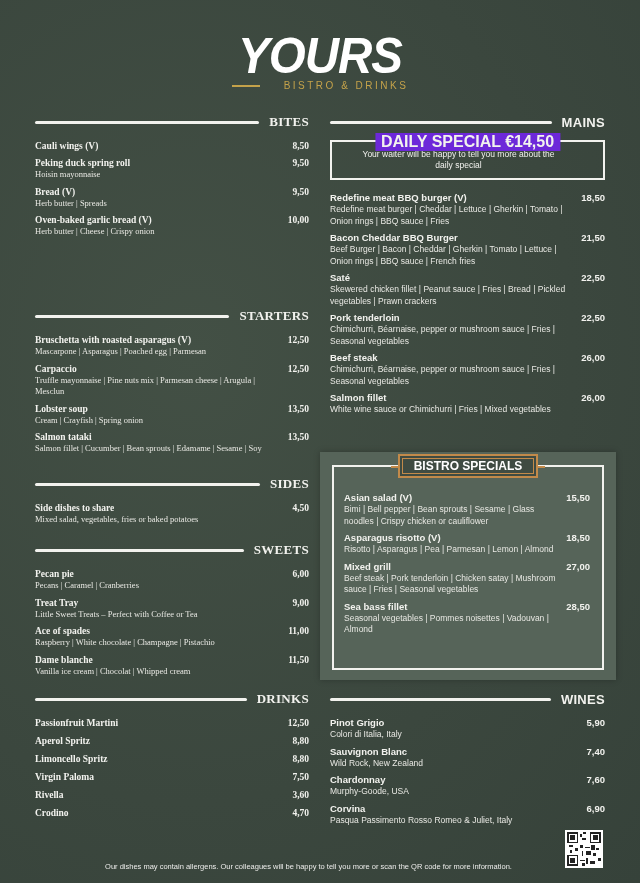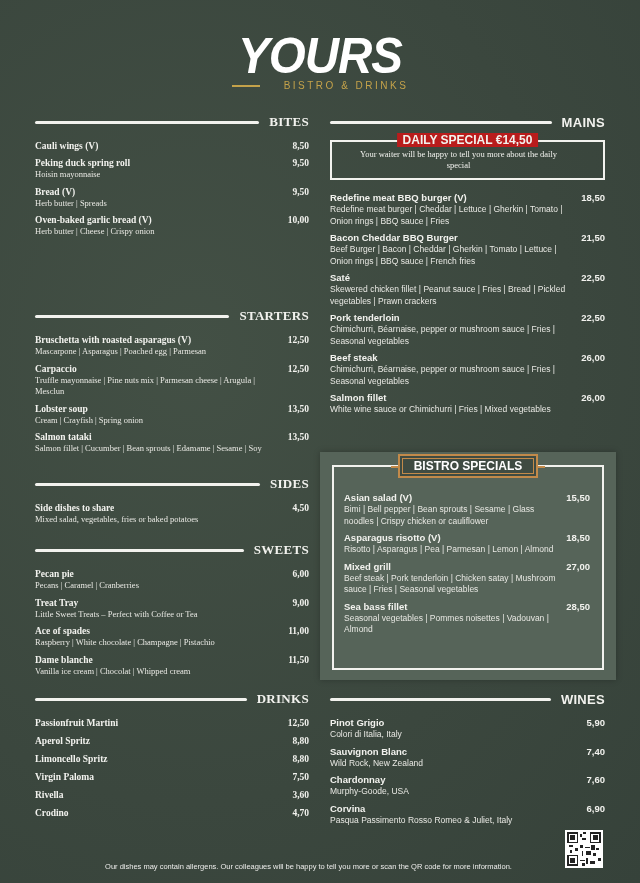--- a/index.html
+++ b/index.html
@@ -42,21 +42,21 @@
   .item-desc { font-size: 8.5px; line-height: 11.5px; color: #e8e8e3; }
   .item-price { font-weight: bold; font-size: 9.5px; line-height: 12px; text-align: right; white-space: nowrap; }
   .drink .item { margin-bottom: 6px; }
 
   .daily-box {
     position: relative; border: 2px solid #f2f2ee; height: 40px; margin: 8px 0 12px 0;
     text-align: center;
   }
   .daily-title {
     position: absolute; top: -9px; left: 50%; transform: translateX(-50%);
-    background: #b91c1c; padding: 0 6px; font-weight: bold; font-size: 12px; white-space: nowrap;
+    background: #6d28d9; padding: 0 6px; font-weight: bold; font-size: 16px; white-space: nowrap;
   }
   .daily-desc { font-size: 8.5px; line-height: 11px; padding-top: 7px; }
 
   .specials-panel {
     position: absolute; left: 320px; top: 452px; width: 296px; height: 228px;
     background: #566459;
     box-shadow: 0 0 6px rgba(0,0,0,0.25);
   }
   .specials-border {
     position: absolute; left: 12px; top: 13px; width: 272px; height: 205px;
@@ -247,21 +247,21 @@
     </div>
 </div>
 
 <div class="col col-right" style="top:112px;">
   <div class="section-head">
     <span class="section-line"></span>
     <span class="section-title">MAINS</span>
   </div>
   <div class="daily-box">
     <div class="daily-title">DAILY SPECIAL €14,50</div>
-    <div class="daily-desc" style="padding-left:27px;padding-right:45px;font-family:Liberation Serif, serif;">Your waiter will be happy to tell you more about the daily special</div>
+    <div class="daily-desc" style="padding-left:27px;padding-right:45px;">Your waiter will be happy to tell you more about the daily special</div>
   </div>
   <div class="item">
     <div class="item-text">
         <div class="item-name">Redefine meat BBQ burger  (V)</div>
         <div class="item-desc">Redefine meat burger | Cheddar | Lettuce | Gherkin | Tomato | Onion rings | BBQ sauce | Fries</div>
       </div>
     <div class="item-price">18,50</div>
   </div>
   <div class="item">
     <div class="item-text">

